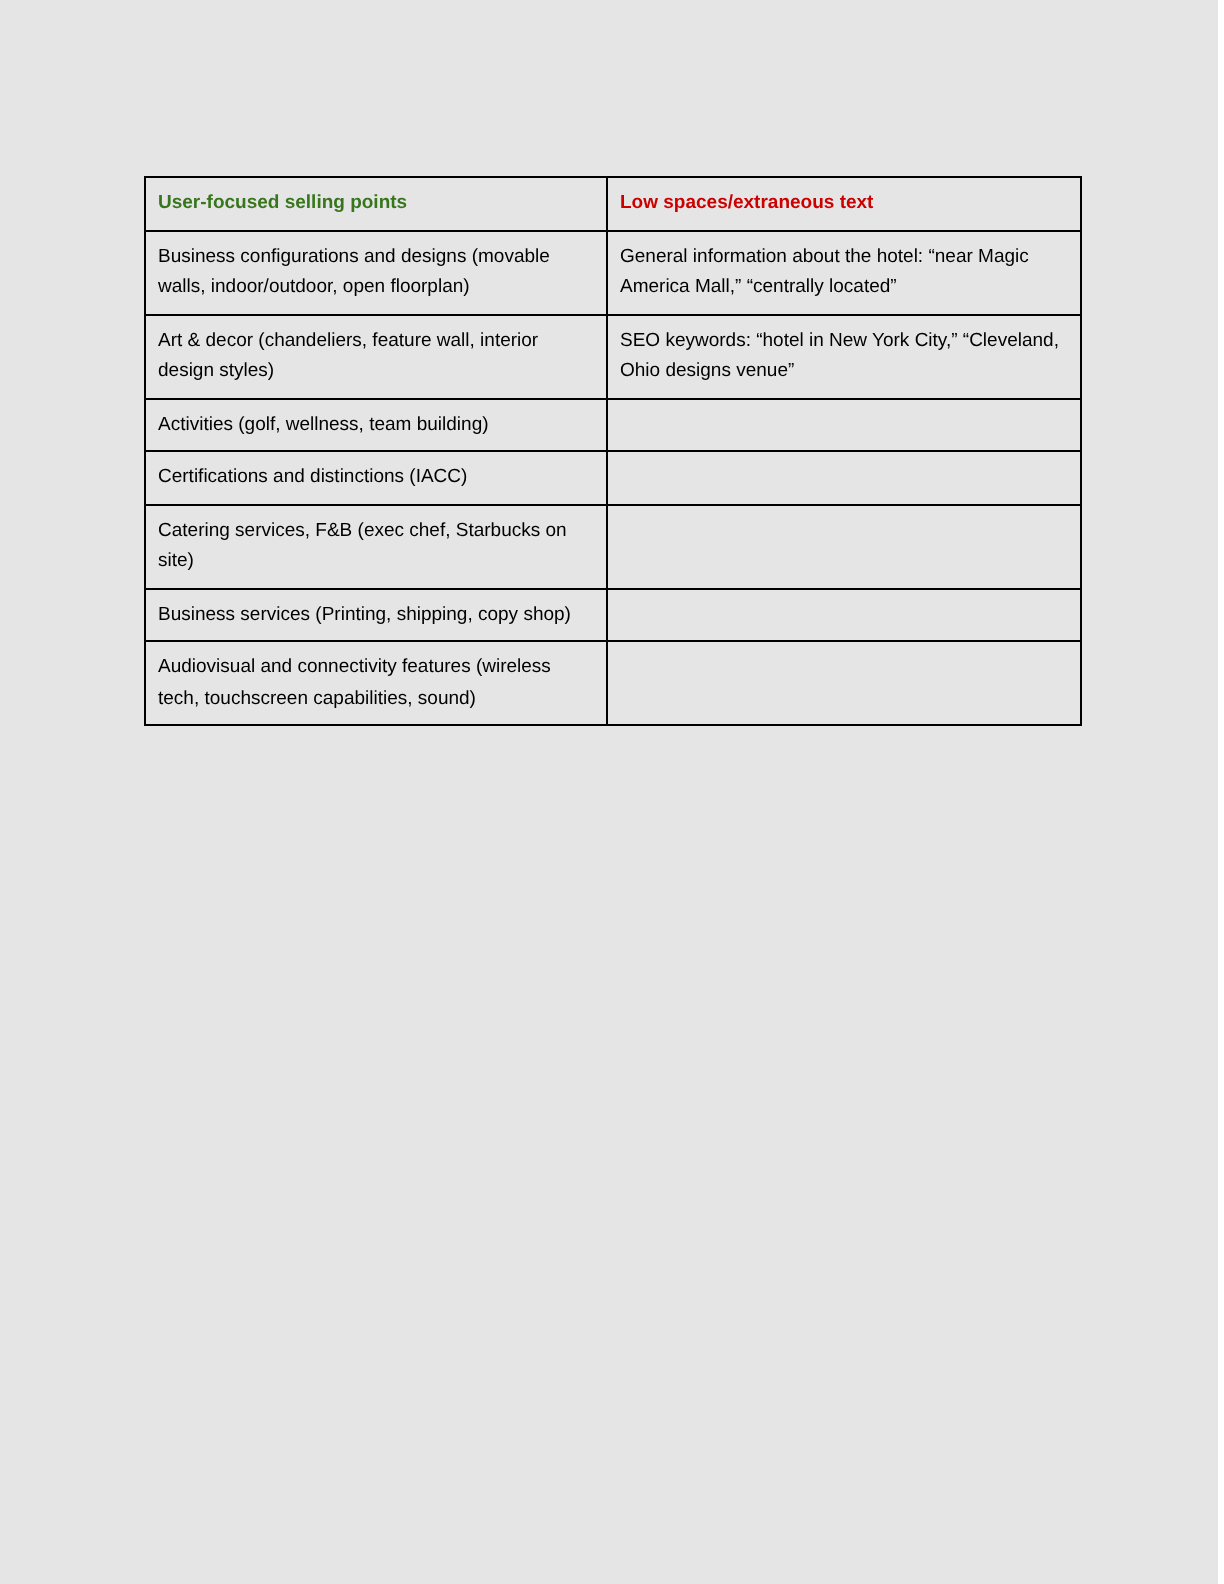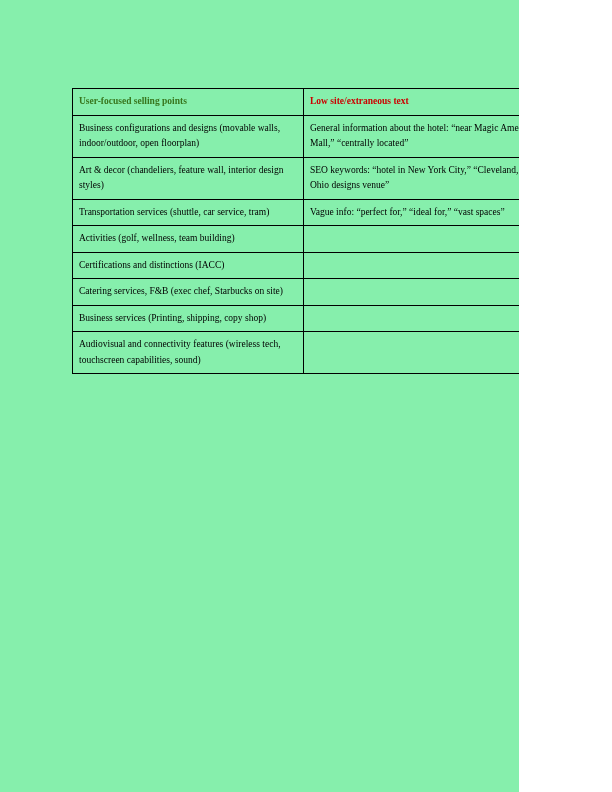--- a/index.html
+++ b/index.html
@@ -2,25 +2,25 @@
 <html><head>
 <meta charset="utf-8">
 <style>
   html, body {
     margin: 0;
     padding: 0;
     background: #ffffff;
   }
   .page {
     position: relative;
-    width: 519px;
+    width: 609px;
     height: 792px;
-    background: #86efac;
+    background: #e5e5e5;
     overflow: hidden;
-    font-family: Liberation Serif, serif;
+    font-family: Liberation Sans, sans-serif;
   }
   table.doc-table {
     position: absolute;
     left: 72px;
     top: 88px;
     width: 468px;
     border-collapse: collapse;
     table-layout: fixed;
   }
   col.col-left  { width: 231px; }
@@ -45,35 +45,31 @@
 
 <div class="page">
   <table class="doc-table">
     <colgroup>
       <col class="col-left">
       <col class="col-right">
     </colgroup>
     <thead>
       <tr>
         <th style="color: rgb(56, 118, 29);">User-focused selling points</th>
-        <th style="color: rgb(204, 0, 0);">Low site/extraneous text</th>
+        <th style="color: rgb(204, 0, 0);">Low spaces/extraneous text</th>
       </tr>
     </thead>
     <tbody>
         <tr>
           <td>Business configurations and designs (movable walls, indoor/outdoor, open floorplan)</td>
           <td>General information about the hotel: “near Magic America Mall,” “centrally located”</td>
         </tr>
         <tr>
           <td>Art &amp; decor (chandeliers, feature wall, interior design styles)</td>
           <td>SEO keywords: “hotel in New York City,” “Cleveland, Ohio designs venue”</td>
-        </tr>
-        <tr>
-          <td>Transportation services (shuttle, car service, tram)</td>
-          <td>Vague info: “perfect for,” “ideal for,” “vast spaces”</td>
         </tr>
         <tr>
           <td>Activities (golf, wellness, team building)</td>
           <td></td>
         </tr>
         <tr>
           <td>Certifications and distinctions (IACC)</td>
           <td></td>
         </tr>
         <tr>

